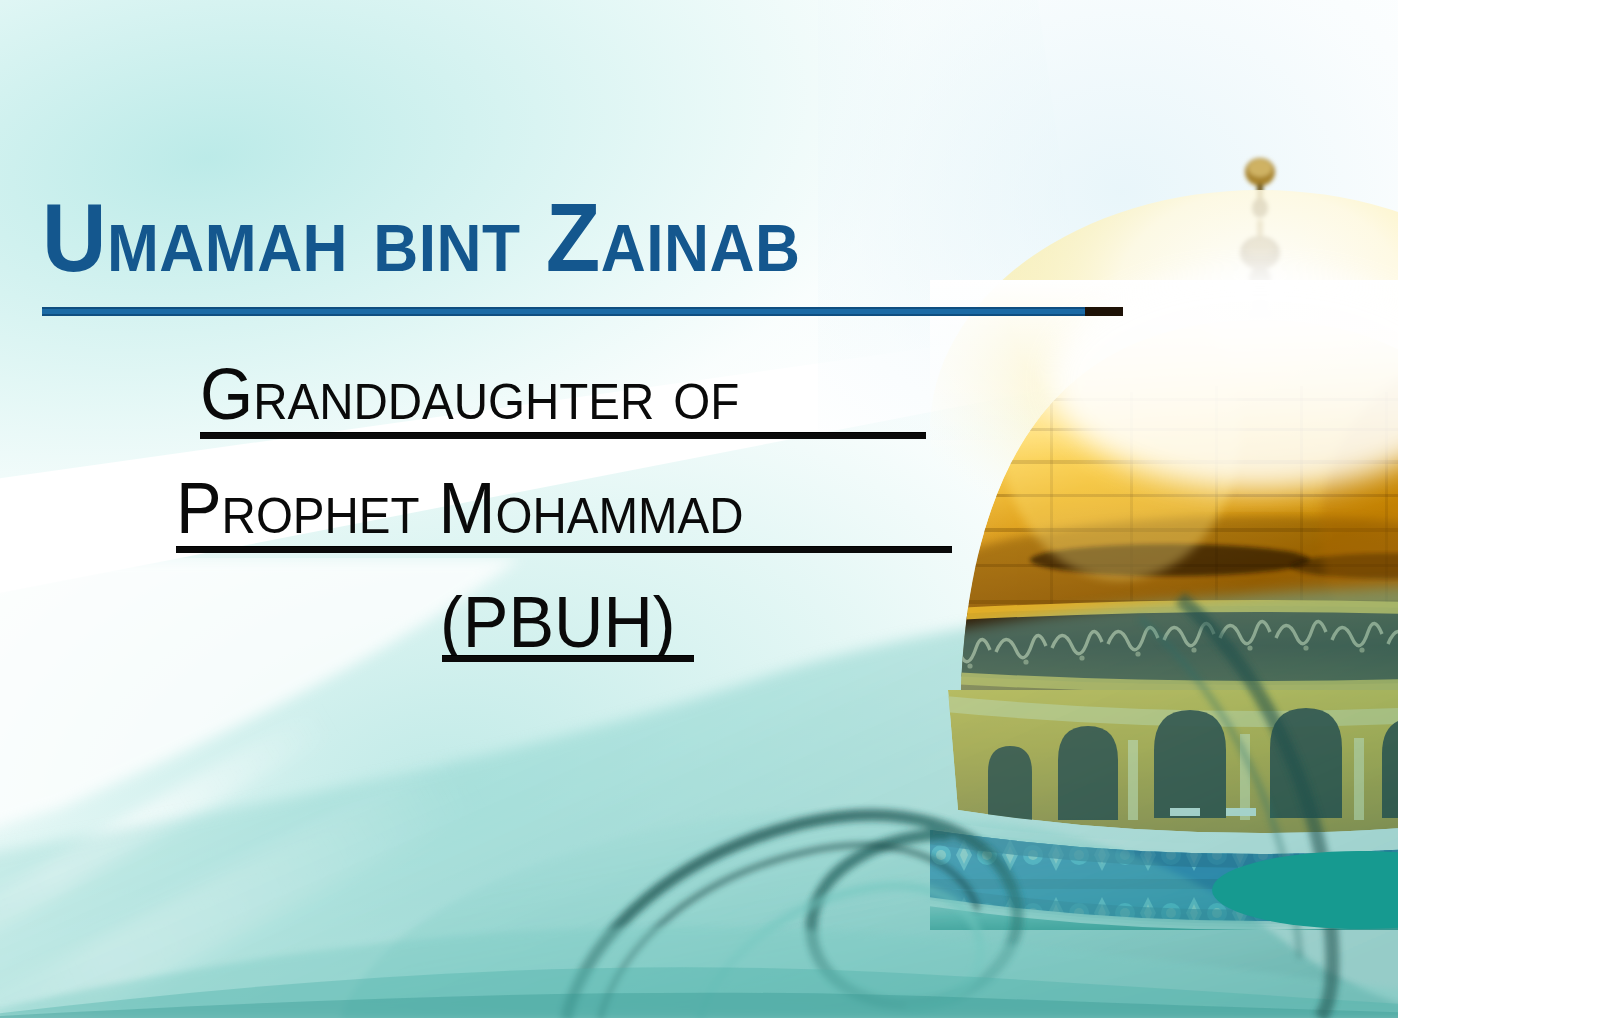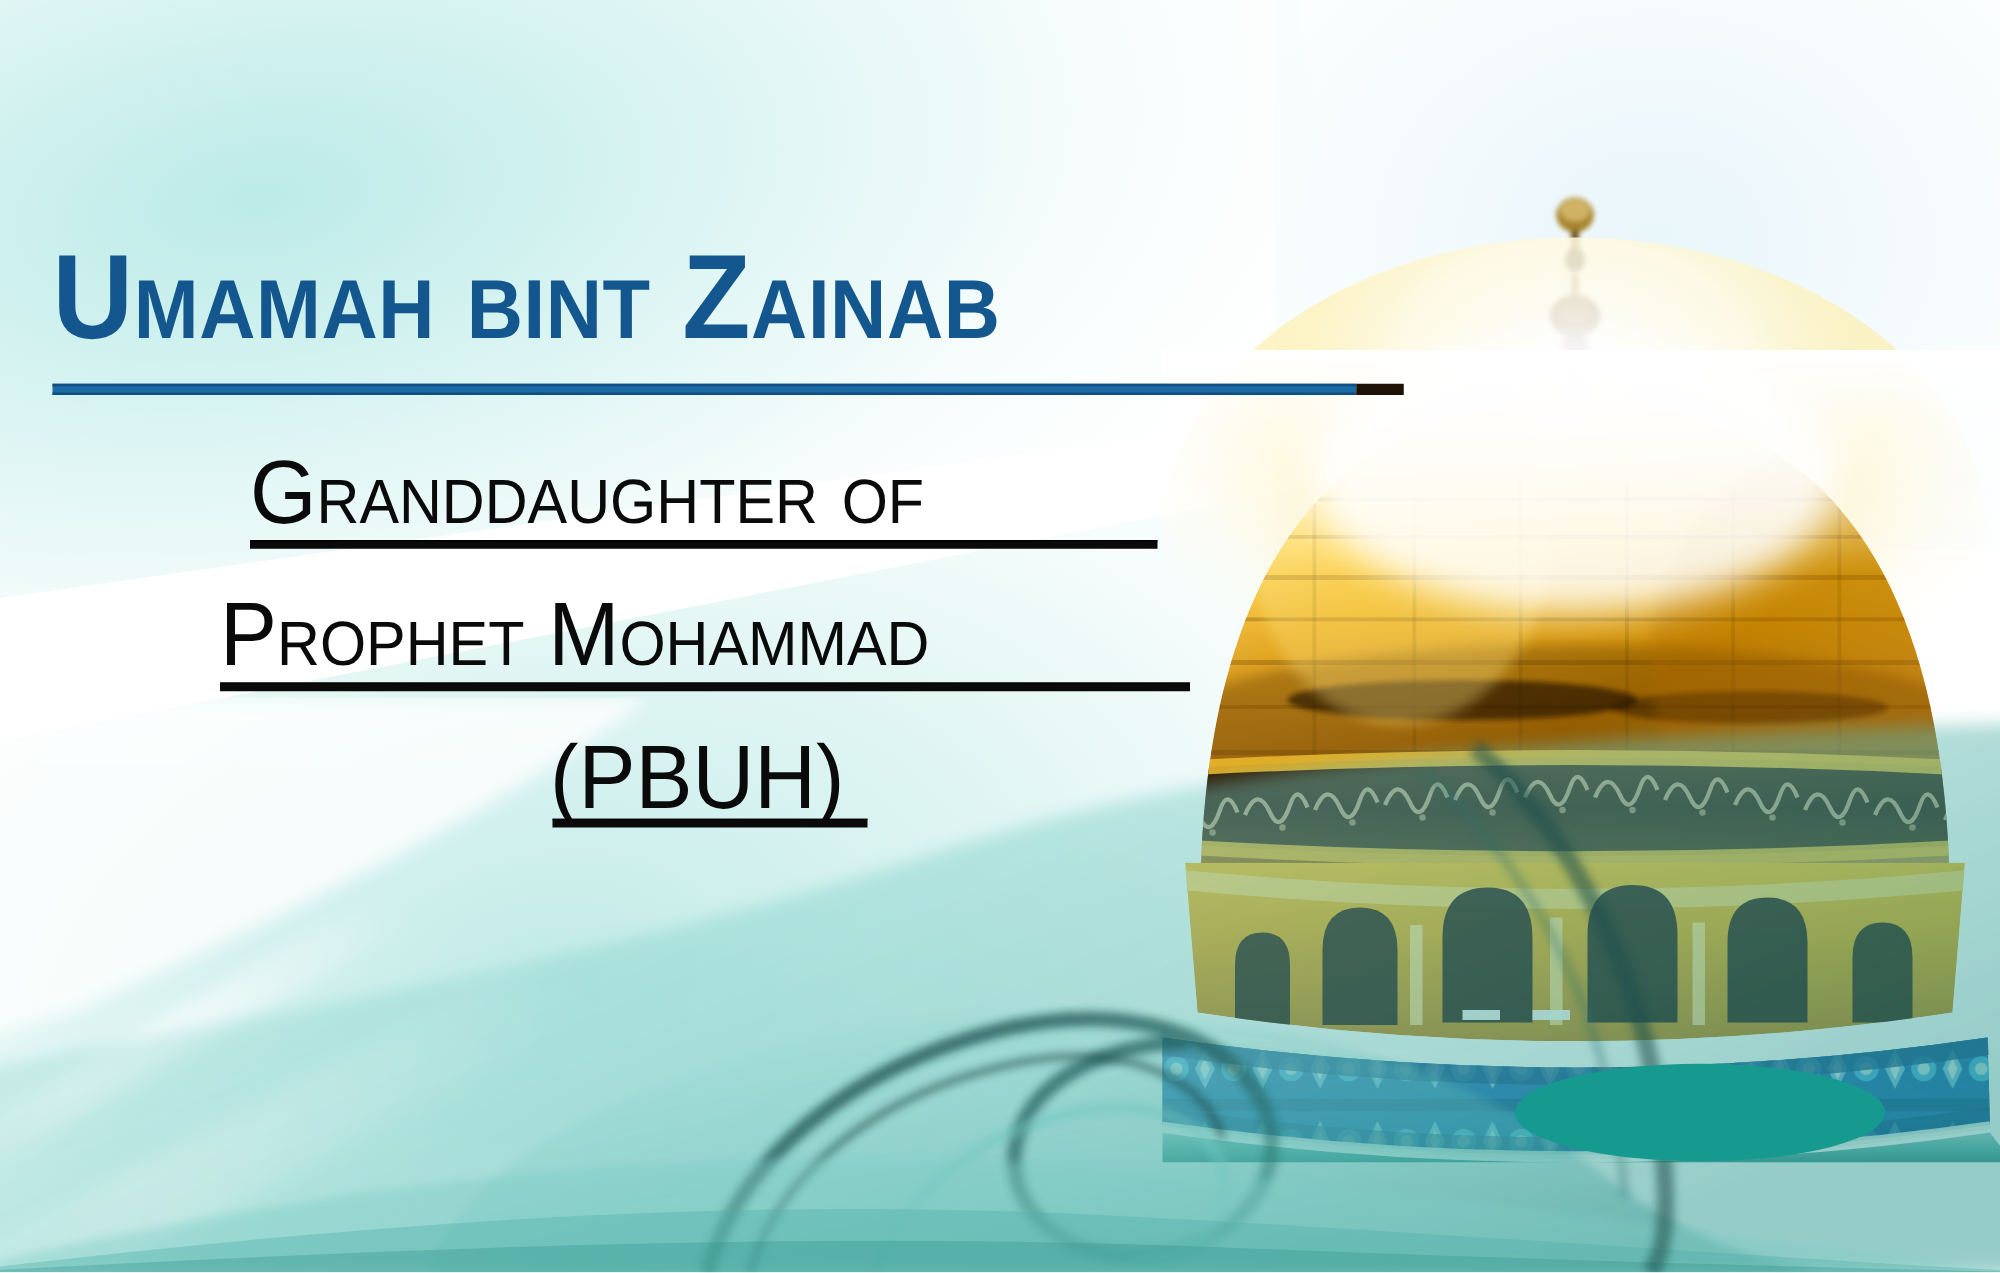--- a/index.html
+++ b/index.html
@@ -6,21 +6,21 @@
     margin: 0;
     padding: 0;
     background: #ffffff;
   }
   body {
     font-family: "Liberation Sans", sans-serif;
   }
 
   #slide {
     position: relative;
-    width: 1600px;
+    width: 1398px;
     height: 1018px;
     overflow: hidden;
     background: #ffffff;
   }
 
   
   .bg-layer {
     position: absolute;
     inset: 0;
     pointer-events: none;

